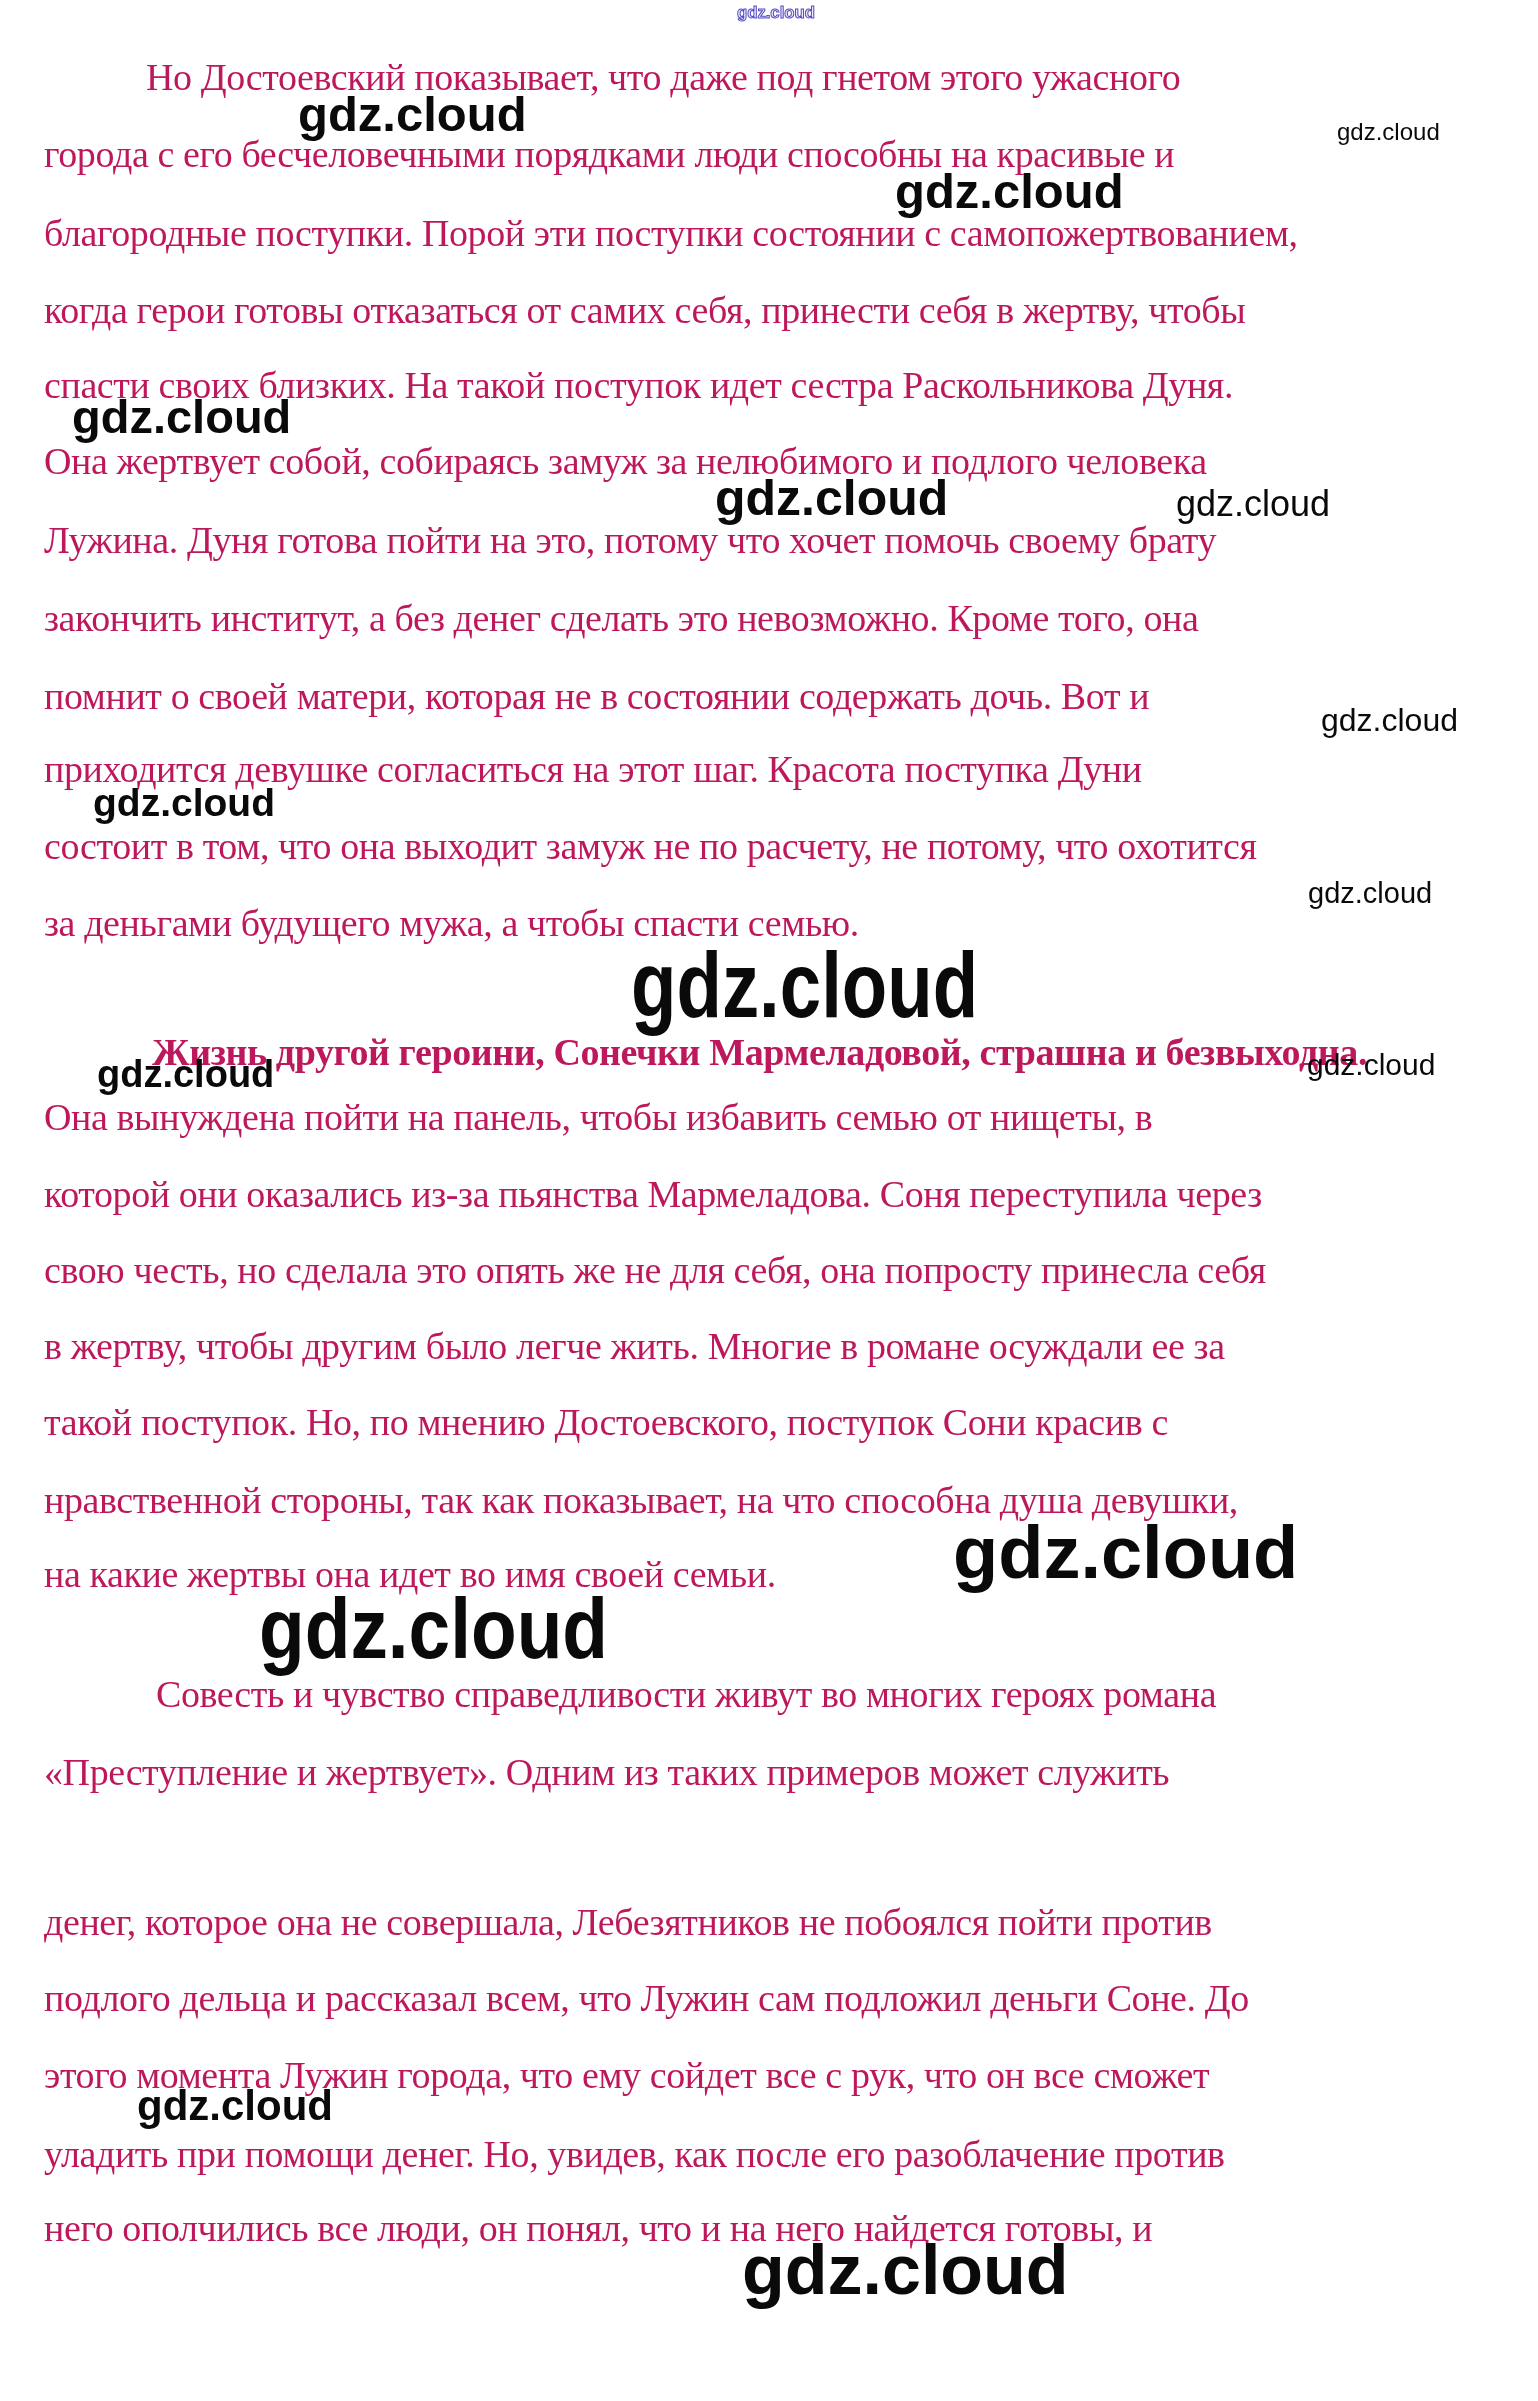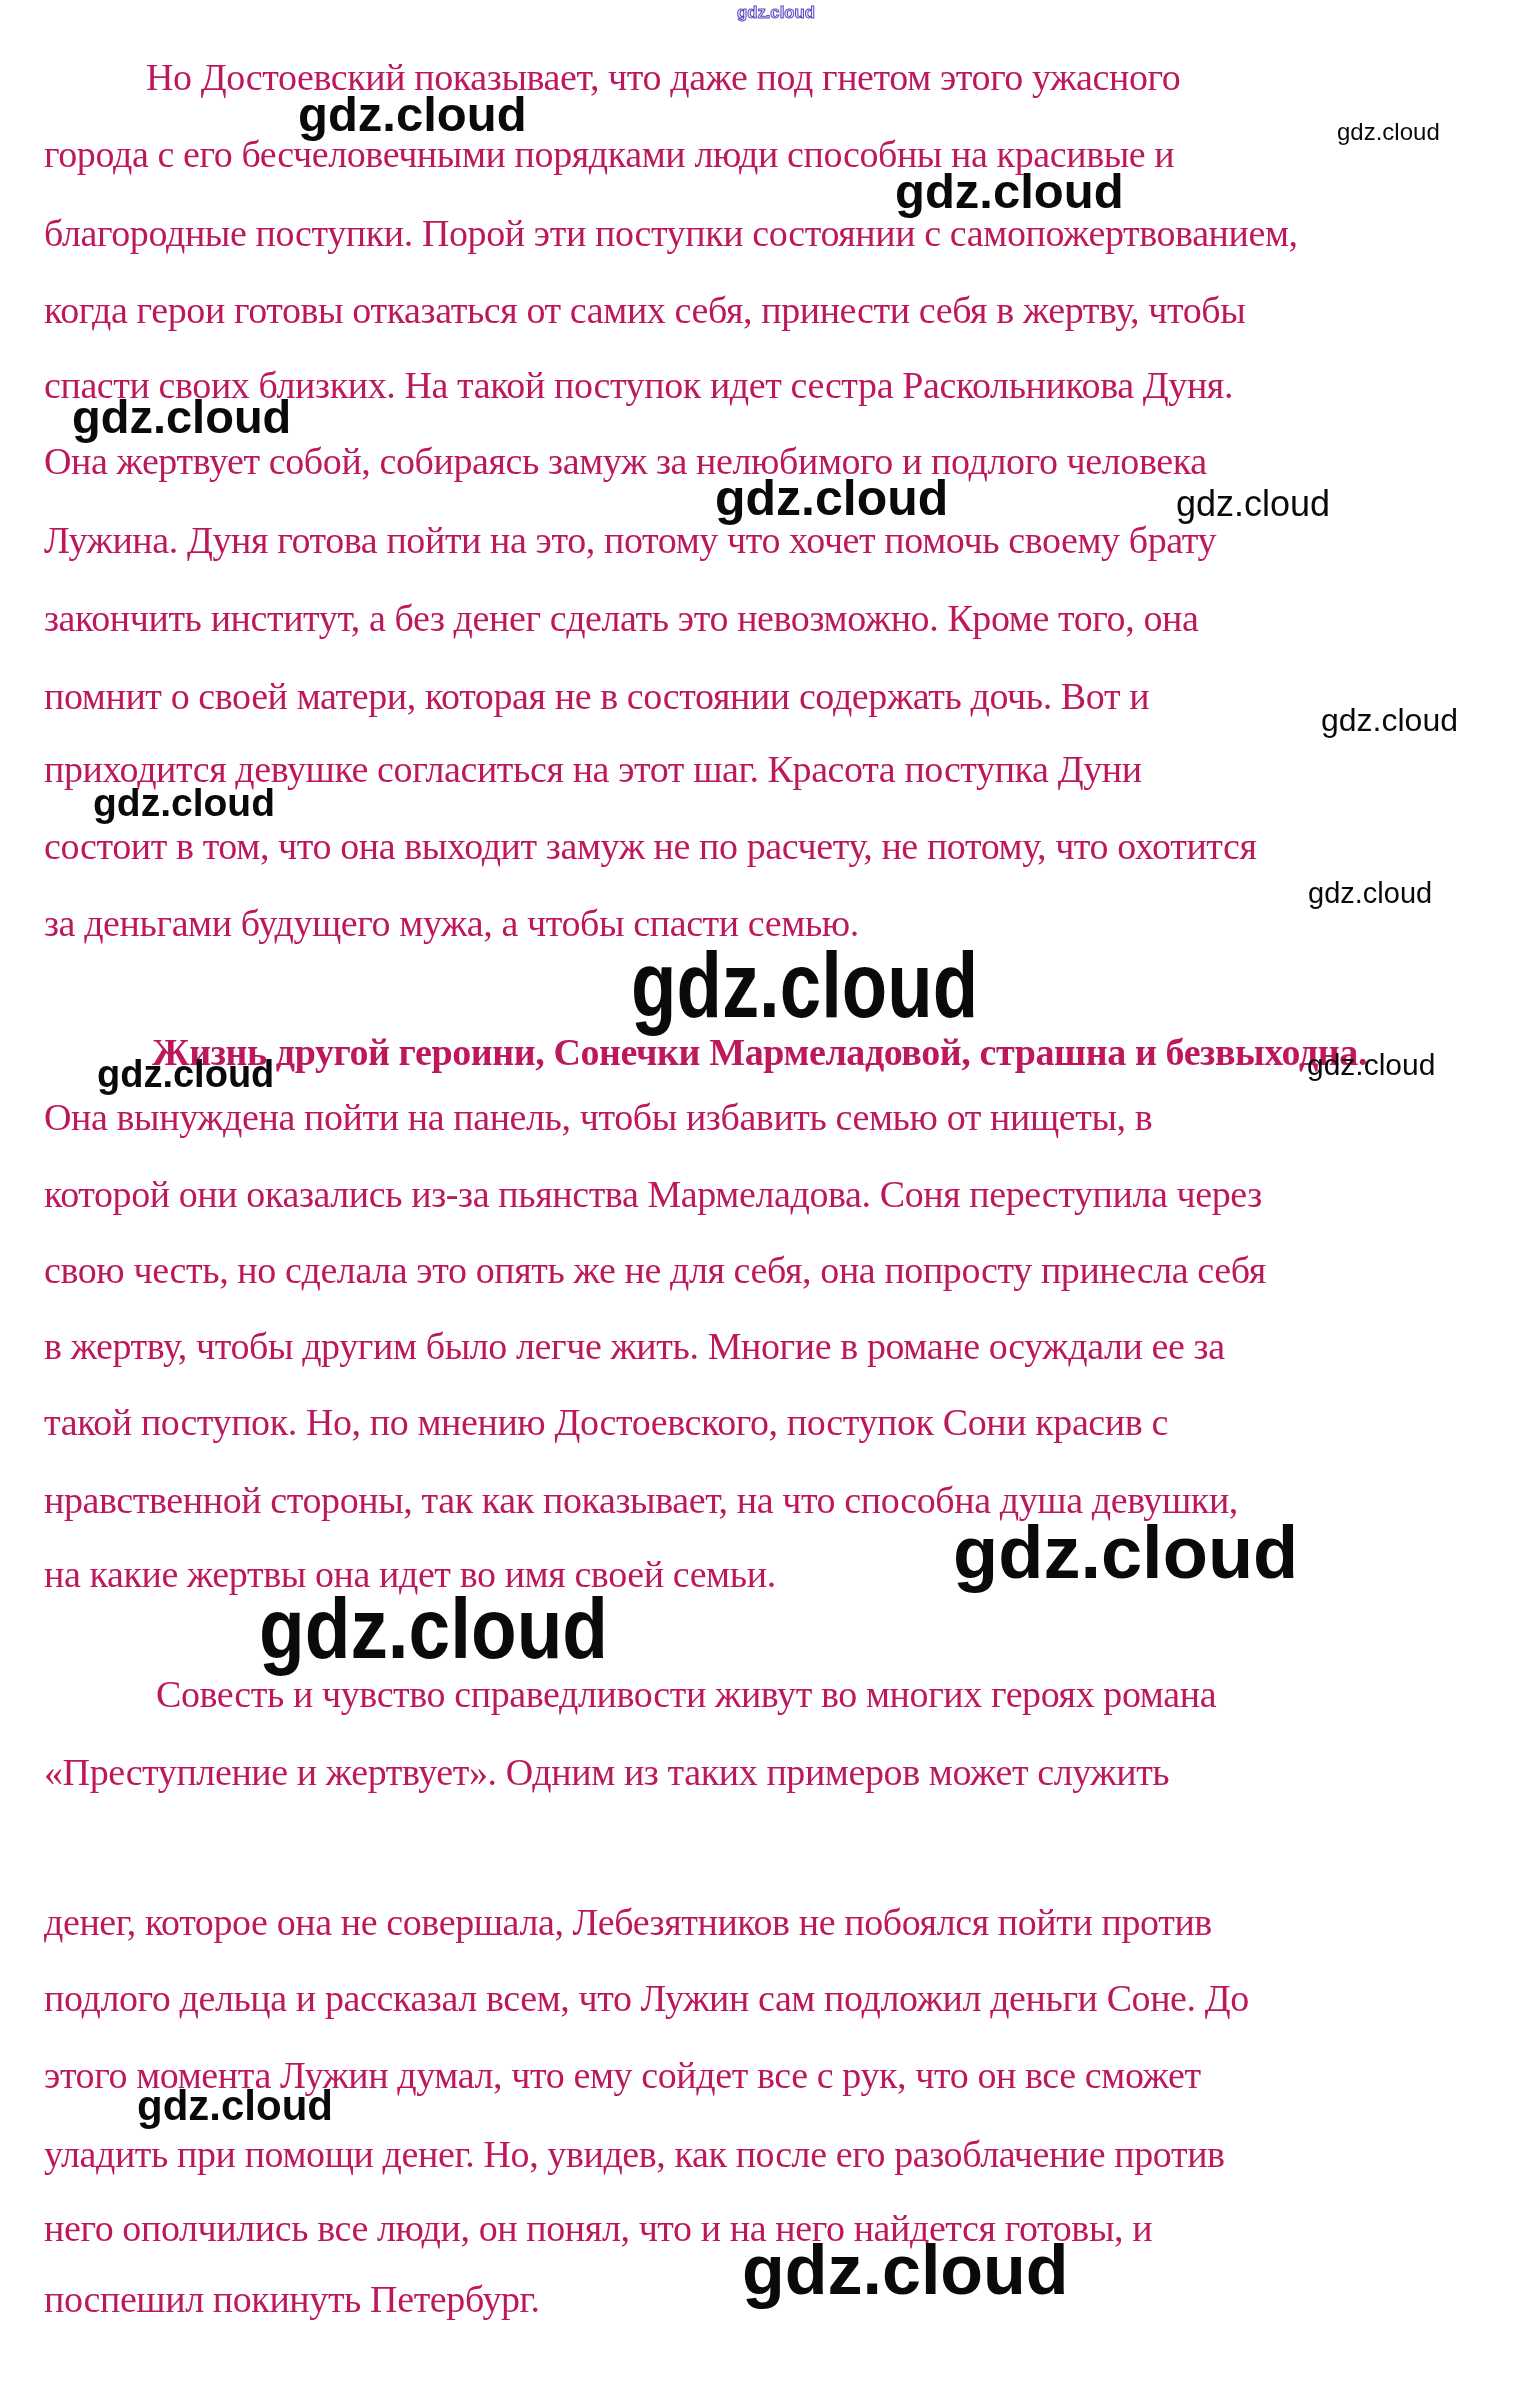--- a/index.html
+++ b/index.html
@@ -63,24 +63,23 @@
     <div class="text-line" style="left: 44px; top: 1172px;">которой они оказались из-за пьянства Мармеладова. Соня переступила через</div>
     <div class="text-line" style="left: 44px; top: 1248px;">свою честь, но сделала это опять же не для себя, она попросту принесла себя</div>
     <div class="text-line" style="left: 44px; top: 1324px;">в жертву, чтобы другим было легче жить. Многие в романе осуждали ее за</div>
     <div class="text-line" style="left: 44px; top: 1400px;">такой поступок. Но, по мнению Достоевского, поступок Сони красив с</div>
     <div class="text-line" style="left: 44px; top: 1478px;">нравственной стороны, так как показывает, на что способна душа девушки,</div>
     <div class="text-line" style="left: 44px; top: 1552px;">на какие жертвы она идет во имя своей семьи.</div>
     <div class="text-line" style="left: 156px; top: 1672px;">Совесть и чувство справедливости живут во многих героях романа</div>
     <div class="text-line" style="left: 44px; top: 1750px;">«Преступление и жертвует». Одним из таких примеров может служить</div>
     <div class="text-line" style="left: 44px; top: 1900px;">денег, которое она не совершала, Лебезятников не побоялся пойти против</div>
     <div class="text-line" style="left: 44px; top: 1976px;">подлого дельца и рассказал всем, что Лужин сам подложил деньги Соне. До</div>
-    <div class="text-line" style="left: 44px; top: 2053px;">этого момента Лужин думал, что ему сойдет все с рук, что он все сможет</div>
+    <div class="text-line" style="left: 44px; top: 2053px;">этого момента Лужин города, что ему сойдет все с рук, что он все сможет</div>
     <div class="text-line" style="left: 44px; top: 2132px;">уладить при помощи денег. Но, увидев, как после его разоблачение против</div>
     <div class="text-line" style="left: 44px; top: 2206px;">него ополчились все люди, он понял, что и на него найдется готовы, и</div>
-    <div class="text-line" style="left: 44px; top: 2277px;">поспешил покинуть Петербург.</div>
     <div class="watermark outline" style="left: 737px; top: 4.6px; font-size: 16.7px; font-weight: 600;">gdz.cloud</div>
     <div class="watermark" style="left: 298px; top: 90px; font-size: 49px; font-weight: 700;">gdz.cloud</div>
     <div class="watermark" style="left: 1337px; top: 120px; font-size: 24px; font-weight: 500;">gdz.cloud</div>
     <div class="watermark" style="left: 895px; top: 167px; font-size: 49px; font-weight: 700;">gdz.cloud</div>
     <div class="watermark" style="left: 72px; top: 393px; font-size: 47px; font-weight: 700;">gdz.cloud</div>
     <div class="watermark" style="left: 715px; top: 473px; font-size: 50px; font-weight: 700;">gdz.cloud</div>
     <div class="watermark" style="left: 1176px; top: 486px; font-size: 36px; font-weight: 500;">gdz.cloud</div>
     <div class="watermark" style="left: 1321px; top: 704px; font-size: 32px; font-weight: 500;">gdz.cloud</div>
     <div class="watermark" style="left: 93px; top: 783px; font-size: 39px; font-weight: 600;">gdz.cloud</div>
     <div class="watermark" style="left: 1308px; top: 879px; font-size: 29px; font-weight: 500;">gdz.cloud</div>

